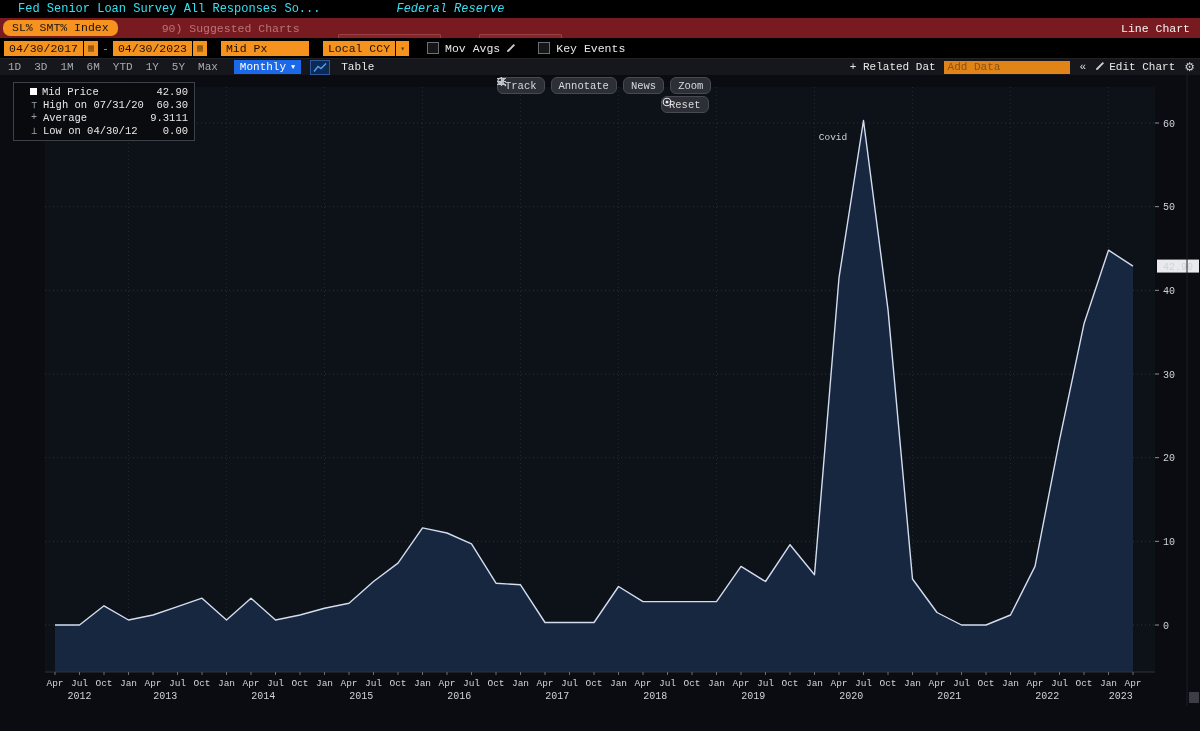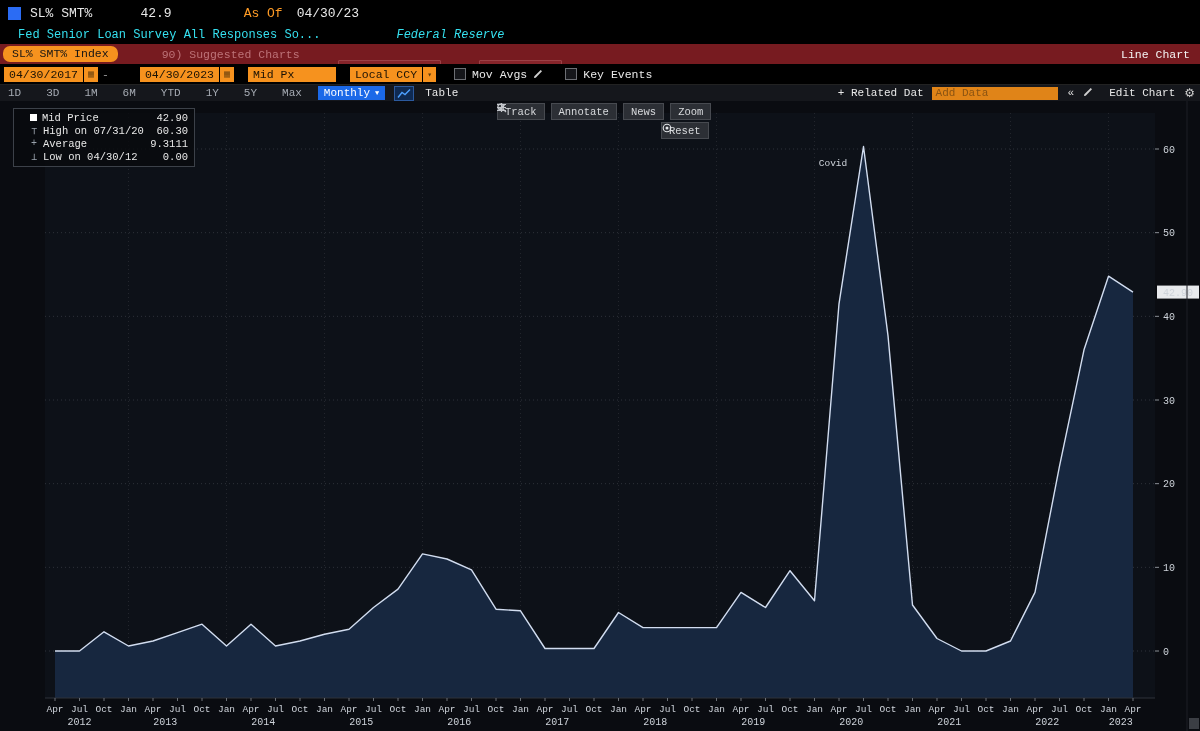--- a/index.html
+++ b/index.html
@@ -21,75 +21,68 @@
   
   .row3{height:20px;background:#771b20;display:flex;align-items:center;font-size:11.5px;}
   .sec-box{background:#f6921e;color:#141414;padding:0 9px;height:16px;line-height:16px;margin-left:3px;cursor:pointer;border-radius:7px;}
   .dim-item{color:#bd7378;margin-left:44px;cursor:pointer;}
   .red-btn{background:#86242a;border:1px solid #9c4046;color:#f0f0f0;height:15px;line-height:15px;padding:8px 8px;margin-left:38px;border-radius:1px;display:flex;align-items:center;cursor:pointer;margin-top:45px;}
   .red-btn .caret{font-size:8px;margin-left:5px;color:#dcdcdc;}
   .linechart-label{margin-left:auto;margin-right:10px;color:#f4f4f4;}
 
   
   .row4{height:20px;background:#000;display:flex;align-items:center;font-size:11.5px;}
-  .amber{background:#f6921e;color:#1a1205;height:15px;line-height:15px;padding:0 5px;cursor:text;margin-left:27px;}
+  .amber{background:#f6921e;color:#1a1205;height:15px;line-height:15px;padding:0 5px;cursor:text;}
   .cal-btn{background:#f6921e;color:#7a4a10;height:15px;line-height:15px;width:14px;text-align:center;font-size:10px;margin-left:1px;cursor:pointer;}
   .row4 .from{margin-left:4px;}
   .row4 .dash{color:#9a9a9a;margin:0 4px;}
   .row4 .field{margin-left:14px;width:78px;}
   .row4 .ccy{margin-left:14px;}
   .ccy-caret{background:#f6921e;color:#5c3a0c;height:15px;line-height:15px;width:13px;text-align:center;font-size:8px;margin-left:1px;cursor:pointer;}
   .chk{width:10px;height:10px;background:#15161a;border:1px solid #6d6f74;display:inline-block;flex:0 0 auto;cursor:pointer;}
   .chk-label{margin-left:6px;color:#e8e8e8;}
   .mov{margin-left:18px;display:flex;}
   .keyev{margin-left:22px;display:flex;align-items:center;}
   .mini-icon{margin-left:6px;display:inline-flex;align-items:center;cursor:pointer;}
 
   
   .row5{height:16px;background:#15171c;display:flex;align-items:center;font-size:11px;color:#a6abb3;border-top:1px solid #222;}
-  .period{margin-left:25px;cursor:pointer;}
+  .period{margin-left:13px;cursor:pointer;}
   .period:first-child{margin-left:8px;}
   .freq-btn{background:#1b69e8;color:#fff;height:14px;line-height:14px;padding:0 6px;margin-left:16px;display:flex;align-items:center;cursor:pointer;}
   .freq-btn .caret{font-size:7px;margin-left:5px;}
   .chart-type-btn{width:18px;height:13px;background:#0f2a52;border:1px solid #2c5a9e;margin-left:9px;display:flex;align-items:center;justify-content:center;cursor:pointer;}
   .table-label{margin-left:11px;color:#e9e9e9;cursor:pointer;}
   .r5-right{margin-left:auto;display:flex;align-items:center;margin-right:5px;}
   .related{color:#e9e9e9;cursor:pointer;}
   .add-data{background:#e08418;color:#8a5312;width:118px;height:13px;line-height:13px;padding:0 4px;margin-left:8px;font-size:11px;cursor:text;}
   .collapse{color:#dcdcdc;margin-left:10px;cursor:pointer;}
-  .editchart{color:#e9e9e9;margin-left:9px;display:flex;align-items:flex-start;gap:16px;cursor:pointer;}
+  .editchart{color:#e9e9e9;margin-left:9px;display:flex;align-items:flex-start;gap:4px;cursor:pointer;}
   .gear{color:#cfcfcf;margin-left:9px;font-size:12px;cursor:pointer;font-family:"DejaVu Sans",sans-serif;}
 
   
   .chart-area{position:relative;flex:1;background:#0a0c11;}
   .chart-area svg{position:absolute;left:0;top:0;}
   svg text{font-family:"Liberation Mono","DejaVu Sans Mono",monospace;fill:#ced3da;}
 
   .legend{position:absolute;left:13px;top:7px;width:158px;border:1px solid #3c4149;background:rgba(8,10,14,.82);padding:2px 6px 3px 16px;font-size:10.5px;z-index:3;}
   .lrow{display:flex;align-items:center;height:13px;gap:5px;cursor:pointer;}
   .sq{width:7px;height:7px;background:#fff;flex:0 0 auto;}
   .mark{color:#9aa2ac;width:8px;text-align:center;font-size:10px;flex:0 0 auto;}
   .lval{margin-left:auto;}
 
   .chart-toolbar{position:absolute;left:497px;top:2px;display:flex;gap:6px;z-index:3;}
-  .tbtn{display:flex;align-items:center;gap:4px;background:#2c2f35;border:1px solid #474a50;border-radius:0;color:#d7d9dc;font-size:10.5px;height:15px;padding:0 7px;cursor:pointer;}
+  .tbtn{display:flex;align-items:center;gap:4px;background:#2c2f35;border:1px solid #474a50;border-radius:6px;color:#d7d9dc;font-size:10.5px;height:15px;padding:0 7px;cursor:pointer;}
   .reset-btn{position:absolute;left:661px;top:21px;z-index:3;}
 </style>
 </head>
 <body>
 
 <div class="screen">
 
-  <div class="row1">
-    <span class="app-icon"></span>
-    <span class="ticker">SL% SMT%</span>
-    <span class="value">42.9</span>
-    <span class="asof-label">As Of</span>
-    <span class="asof-date">04/30/23</span>
-  </div>
 
   <div class="row2">
     <span class="desc">Fed Senior Loan Survey All Responses So...</span>
     <span class="source">Federal Reserve</span>
   </div>
 
   <div class="row3">
     <span class="sec-box">SL% SMT% Index</span>
     <span class="dim-item">90) Suggested Charts</span>
     <span class="red-btn">

